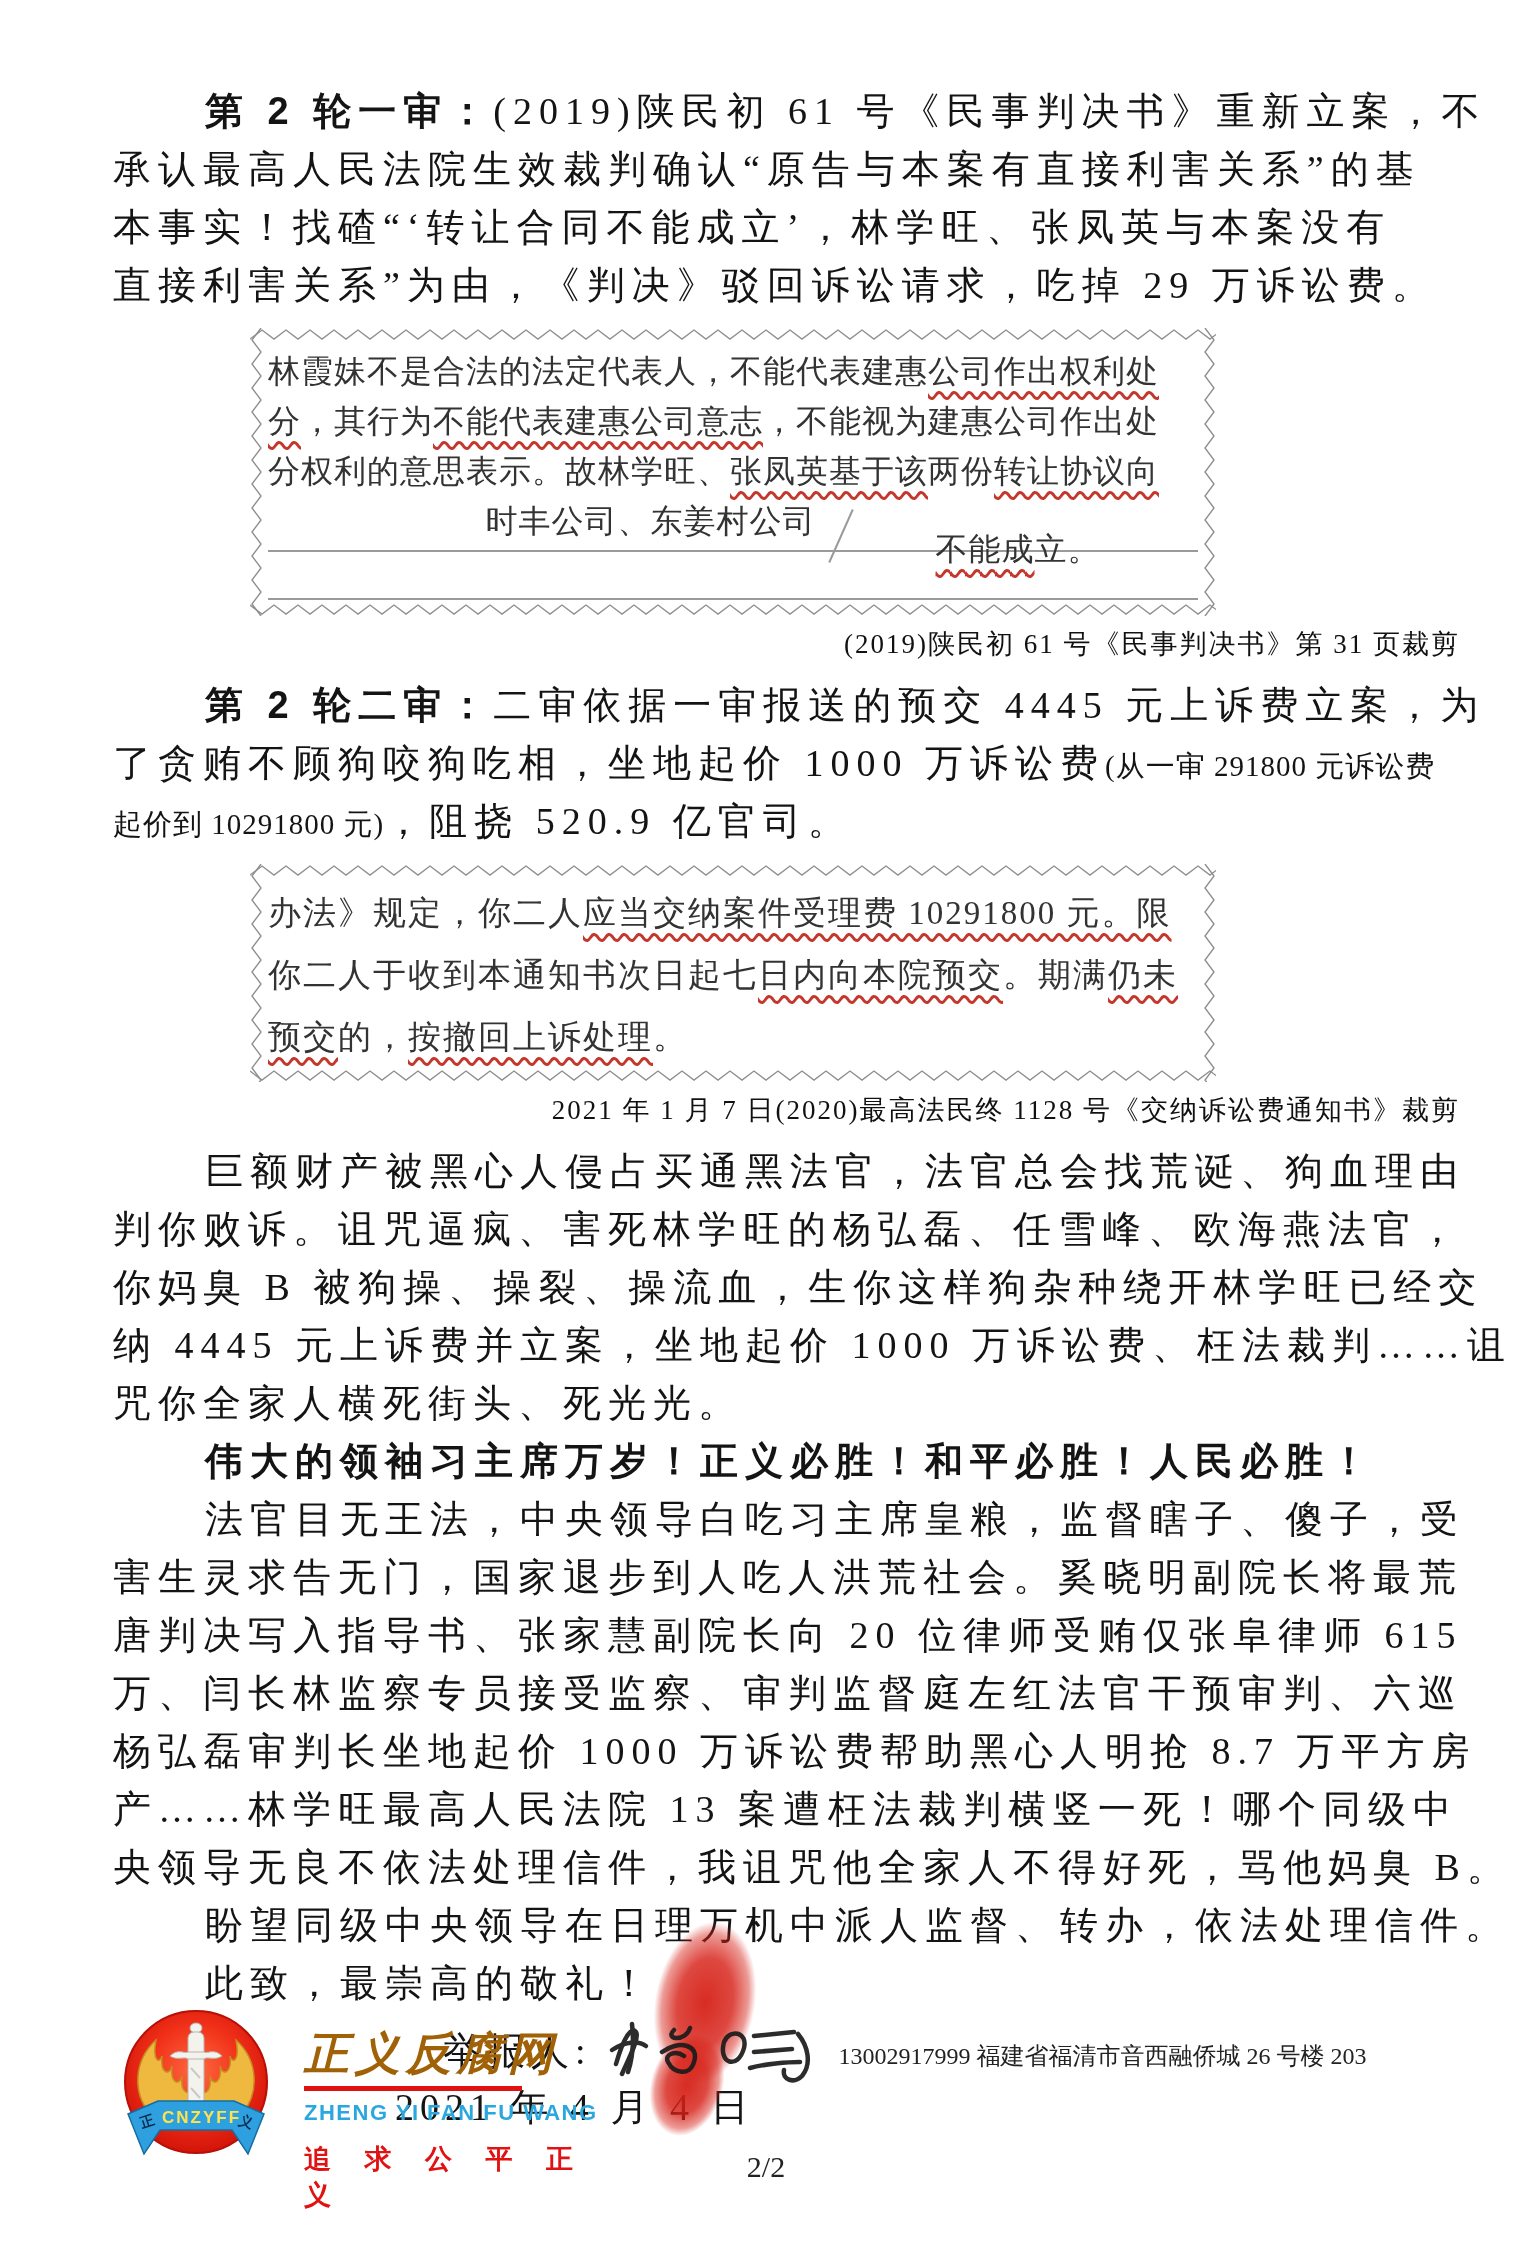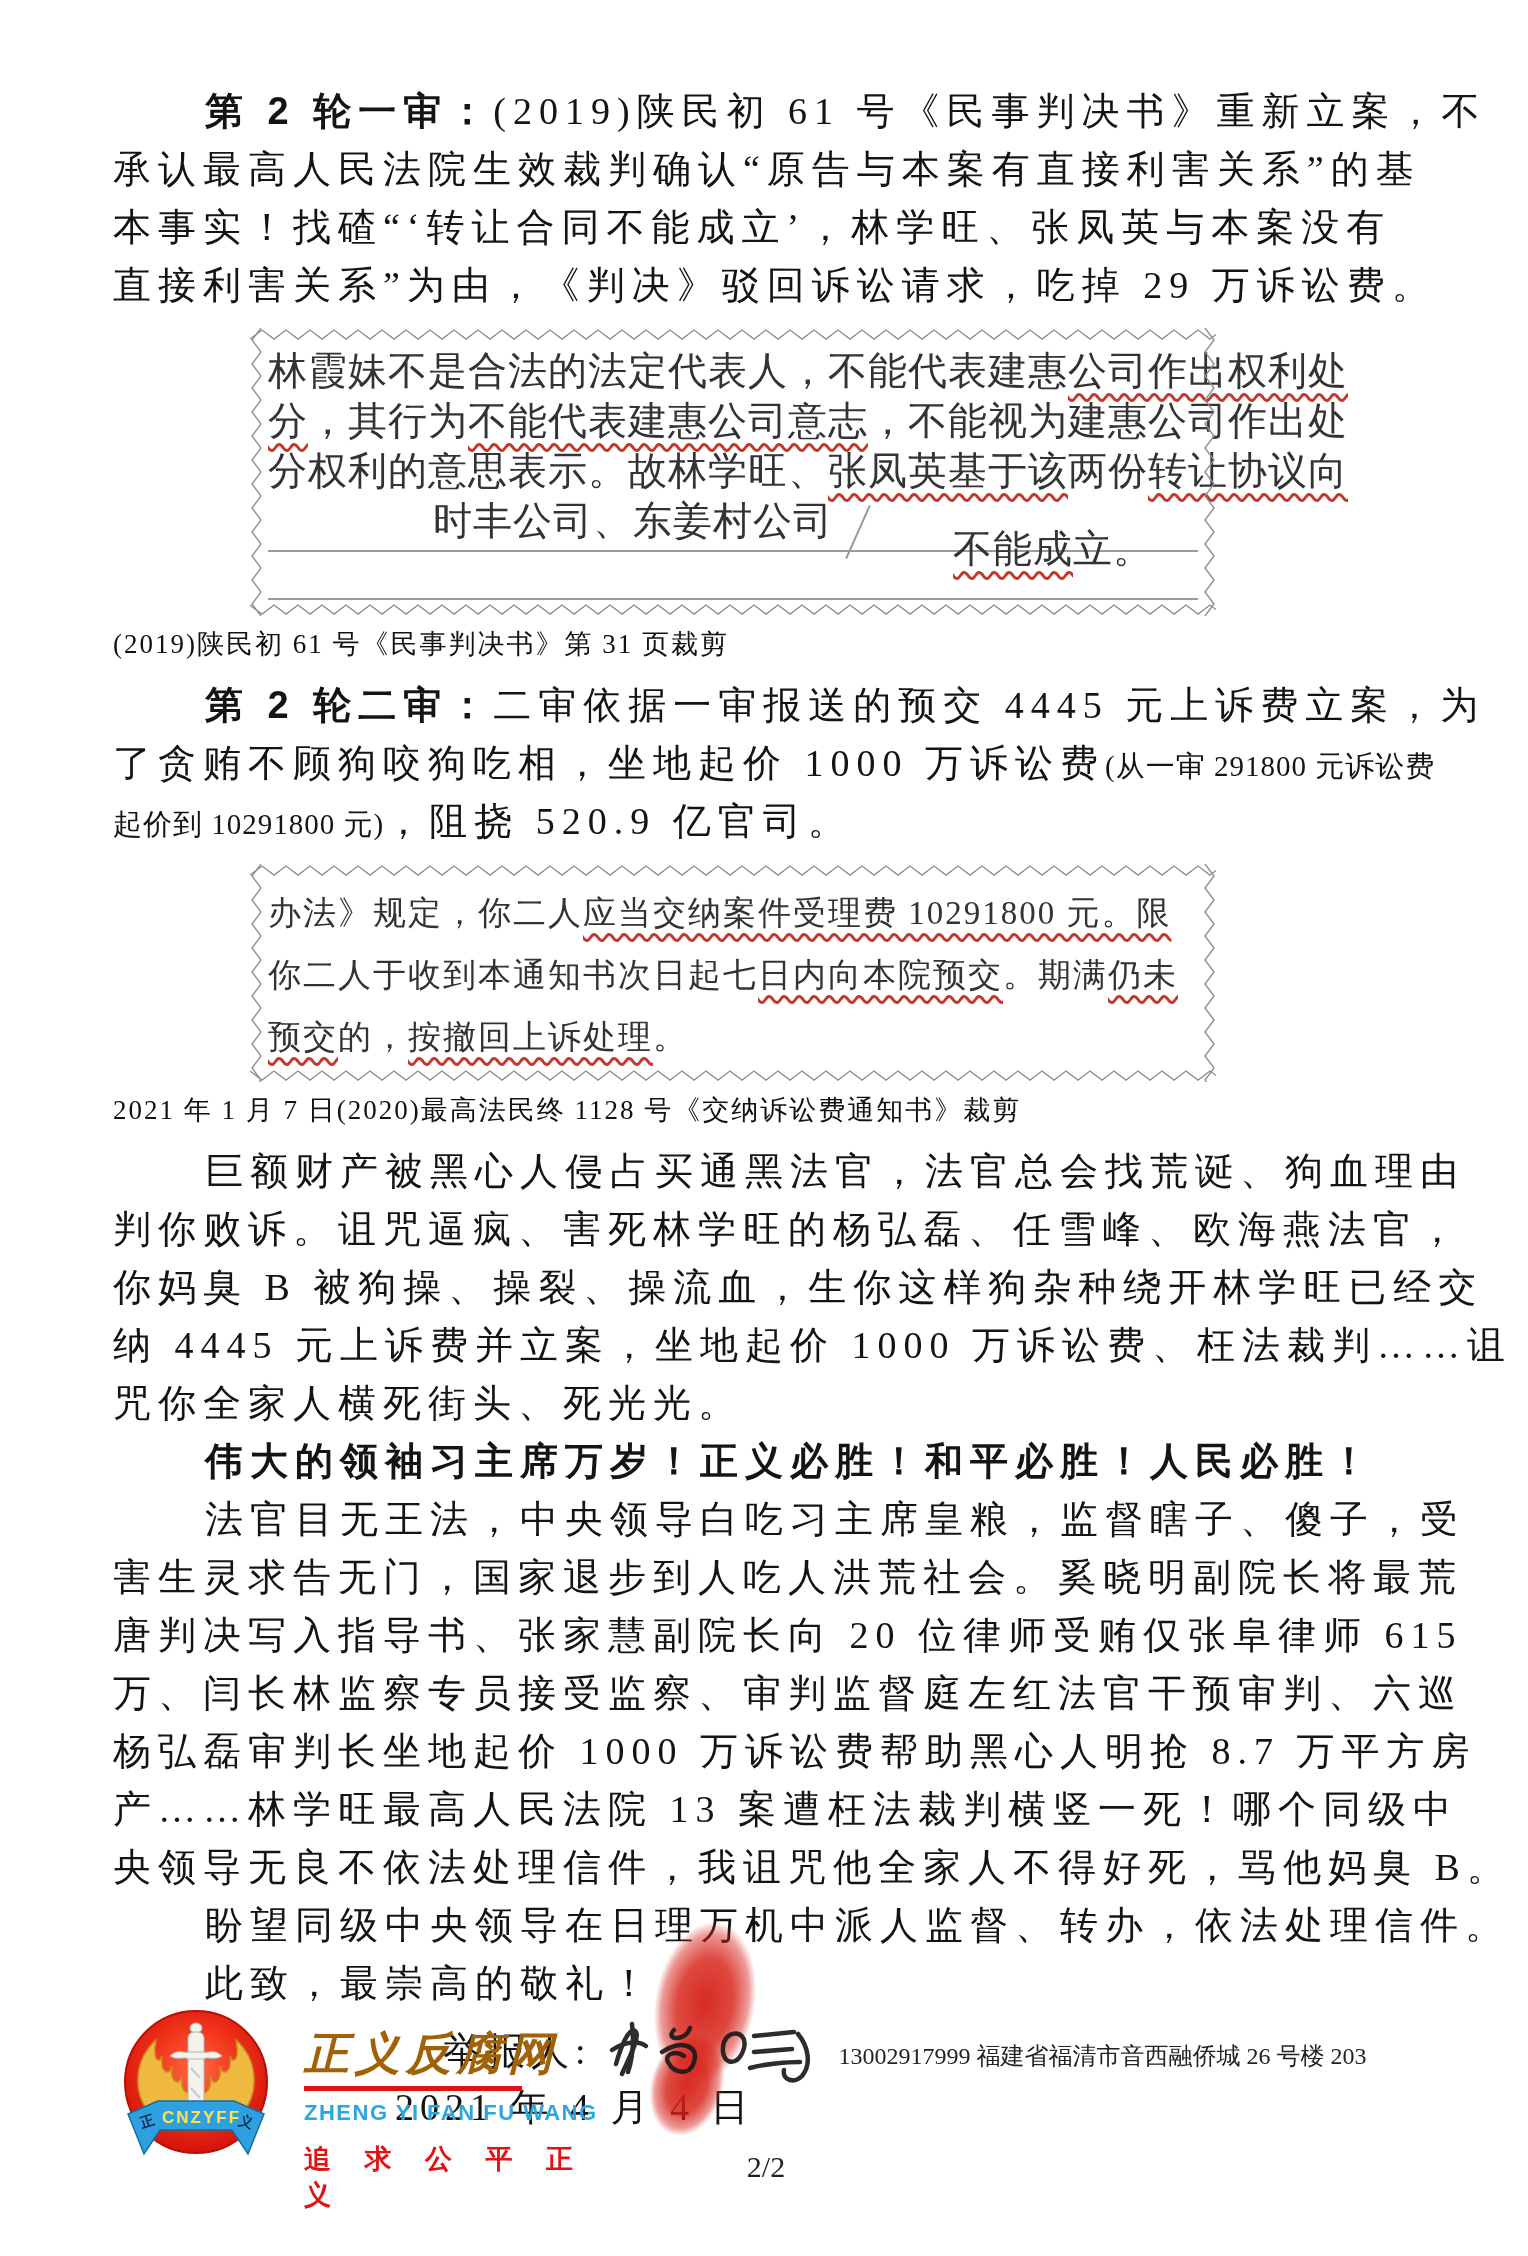--- a/index.html
+++ b/index.html
@@ -10,33 +10,33 @@
   .para{margin:0;}
   .para .line{font-size:38px;height:58px;line-height:58px;letter-spacing:7px;white-space:nowrap;}
   .line.ind{text-indent:92px;}
   .b{font-family:"Liberation Sans","DejaVu Sans",sans-serif;font-weight:700;}
   .k{font-size:29px;letter-spacing:1px;}
   .u{text-decoration-line:underline;text-decoration-style:wavy;text-decoration-color:#c4372c;
      text-decoration-thickness:2.5px;text-underline-offset:9px;}
   
   .ex{position:relative;width:930px;margin:14px 0 0 137px;padding:18px 18px 14px 18px;color:#333;}
   .ex .line{white-space:nowrap;}
-  #excerpt1 .line{font-size:39px;height:50px;line-height:50px;letter-spacing:1px;}
+  #excerpt1 .line{font-size:32px;height:50px;line-height:50px;letter-spacing:1px;}
   #excerpt1 .line:nth-child(4){height:106px;
       background-image:linear-gradient(#9a9a9a,#9a9a9a),linear-gradient(#9a9a9a,#9a9a9a);
       background-repeat:no-repeat,no-repeat;
       background-size:100% 2px,100% 2px;
       background-position:0 54px,0 102px;text-align:center;}
   #excerpt1 .line:nth-child(4) span:first-child{position:relative;}
   #excerpt1 .line:nth-child(4) span:first-child::after{content:"";position:absolute;right:-26px;top:4px;
       width:2px;height:58px;background:#9a9a9a;transform:rotate(24deg);}
   .sh{display:inline-block;transform:translate(120px,28px);}
   #excerpt2 .line{font-size:33px;height:62px;line-height:62px;letter-spacing:2px;}
   .zz{position:absolute;inset:0;pointer-events:none;}
-  .cap{font-size:27px;text-align:left;margin:10px 0 14px 0;letter-spacing:2px;color:#111;}
+  .cap{font-size:27px;text-align:right;margin:10px 0 14px 0;letter-spacing:2px;color:#111;}
   
   .sig-row{position:relative;padding-left:330px;height:66px;line-height:66px;font-size:38px;letter-spacing:6px;}
   .sigwrap{display:inline-block;vertical-align:-22px;margin:0 2px 0 10px;position:relative;z-index:4;}
   .contact{font-size:24px;letter-spacing:0;color:#222;text-align:right;}
   .fingerprint{position:absolute;left:500px;top:-95px;z-index:3;}
   .date-row{padding-left:282px;height:58px;line-height:58px;font-size:38px;letter-spacing:6px;}
   
   .watermark{position:absolute;left:112px;top:2004px;width:660px;height:190px;z-index:5;}
   .logo{position:absolute;left:0;top:0;}
   .brandtext{position:absolute;left:192px;top:26px;width:340px;}

